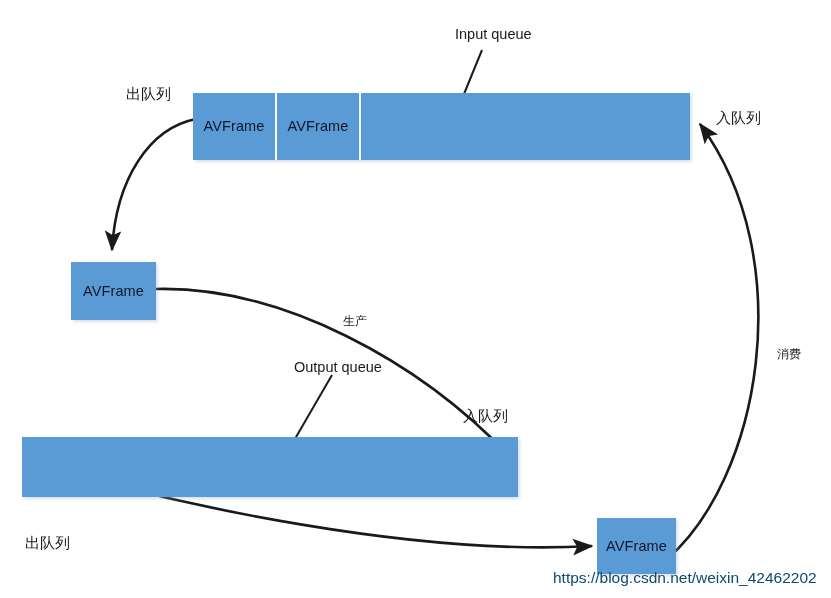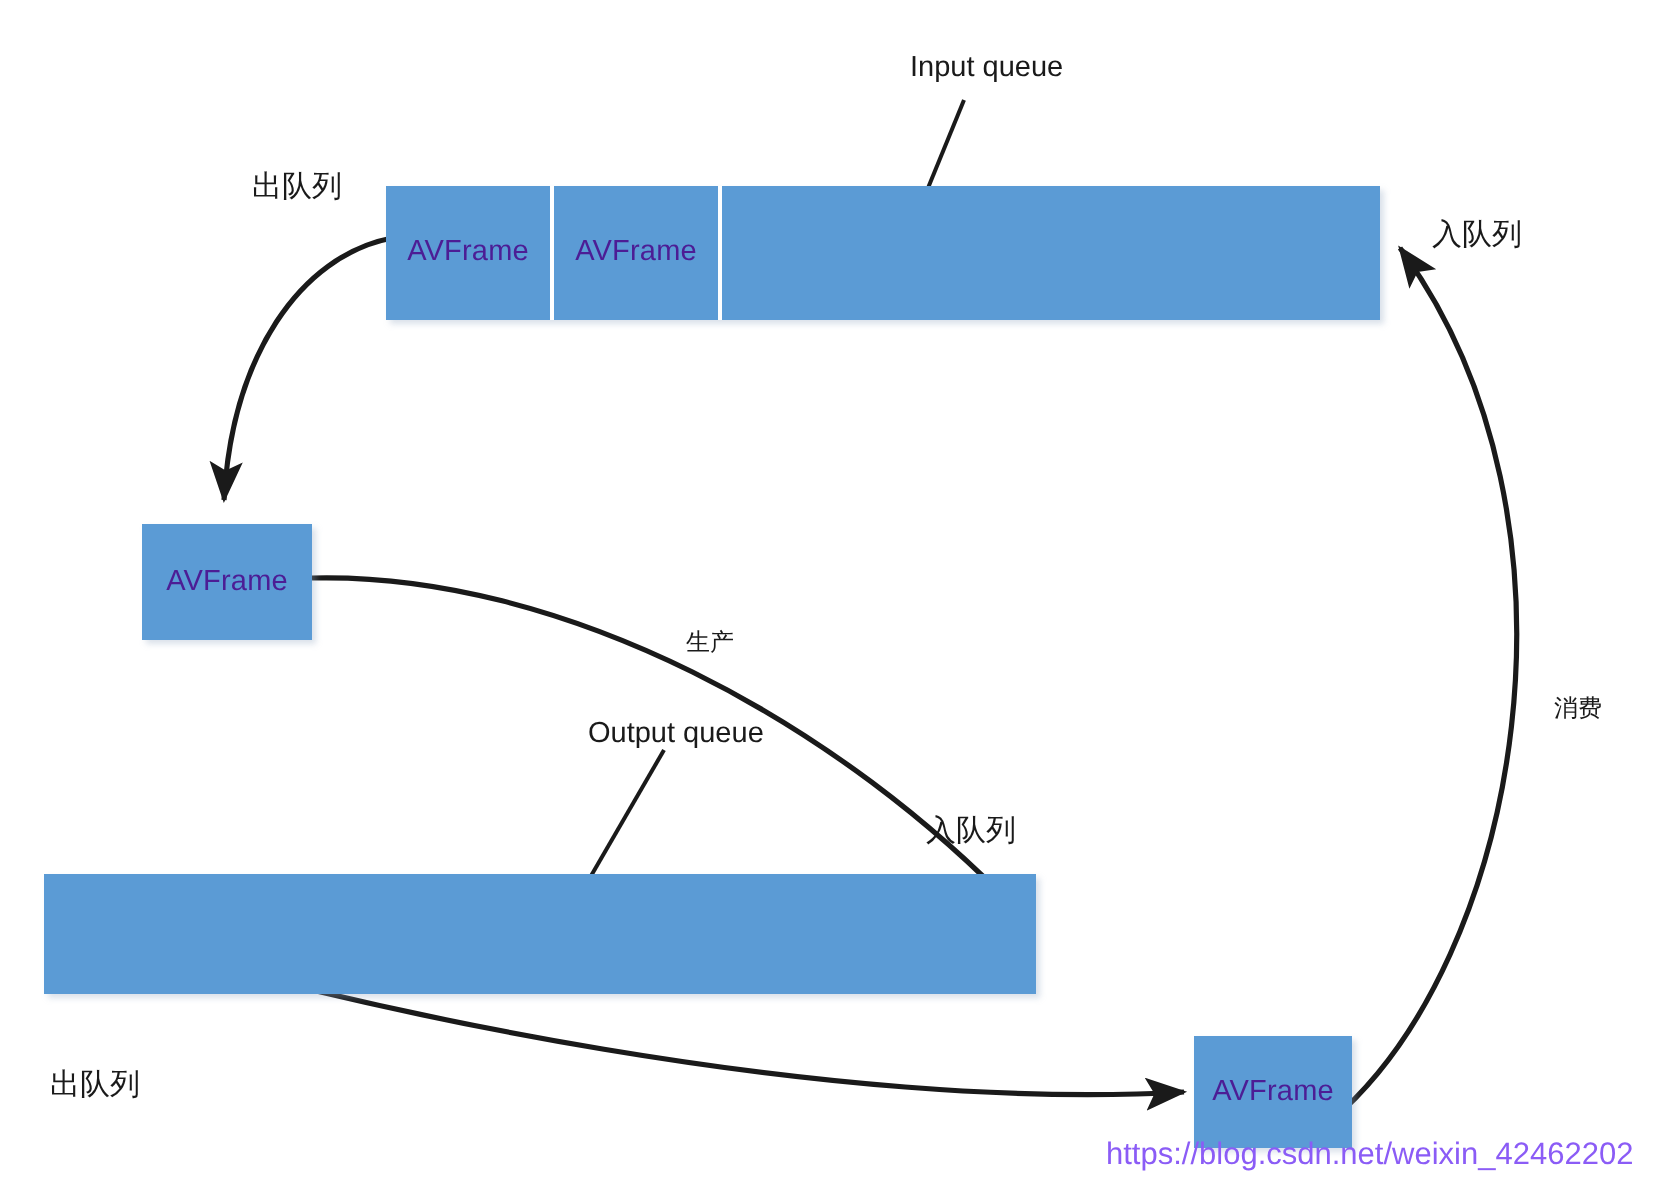--- a/index.html
+++ b/index.html
@@ -17,21 +17,21 @@
     background: #ffffff;
     overflow: hidden;
   }
   .box {
     position: absolute;
     background: #5B9BD5;
     box-sizing: border-box;
     box-shadow: 2px 2px 3px rgba(150,170,195,0.35);
   }
   .box-label {
-    color: #4c1d95;
+    color: #0f172a;
     font-size: 14.5px;
     line-height: 1;
     white-space: nowrap;
     letter-spacing: 0.1px;
   }
   .cell {
     position: absolute;
     top: 0;
     bottom: 0;
     display: flex;
@@ -59,21 +59,21 @@
     font-size: 15px;
     font-family: Liberation Sans, sans-serif;
   }
   .txt-cn-sm {
     font-size: 12px;
     font-family: "DejaVu Sans", "Liberation Sans", sans-serif;
   }
   .watermark {
     position: absolute;
     white-space: nowrap;
-    color: #8b5cf6;
+    color: #0c4a6e;
     font-size: 15.5px;
     line-height: 1;
   }
   svg.overlay {
     position: absolute;
     left: 0;
     top: 0;
     width: 831px;
     height: 598px;
     pointer-events: none;

